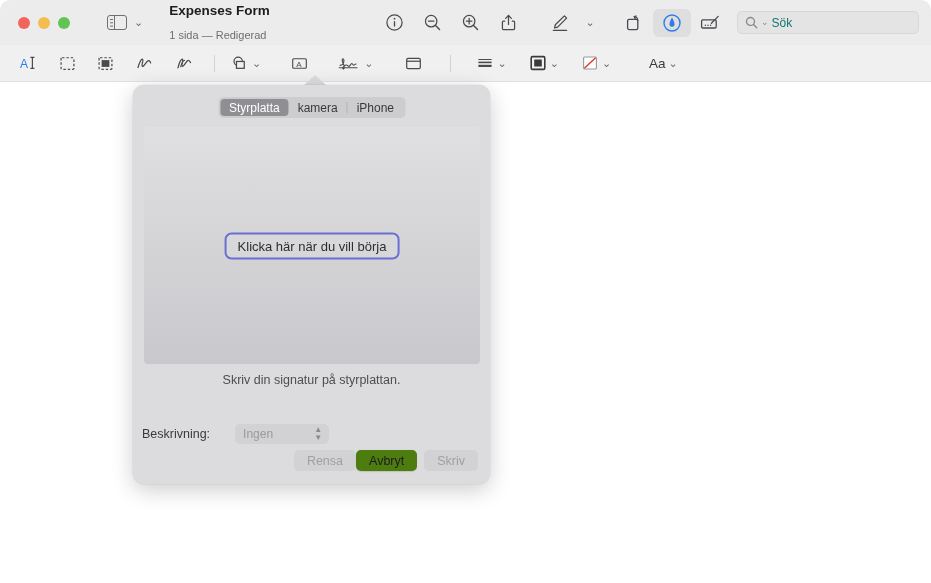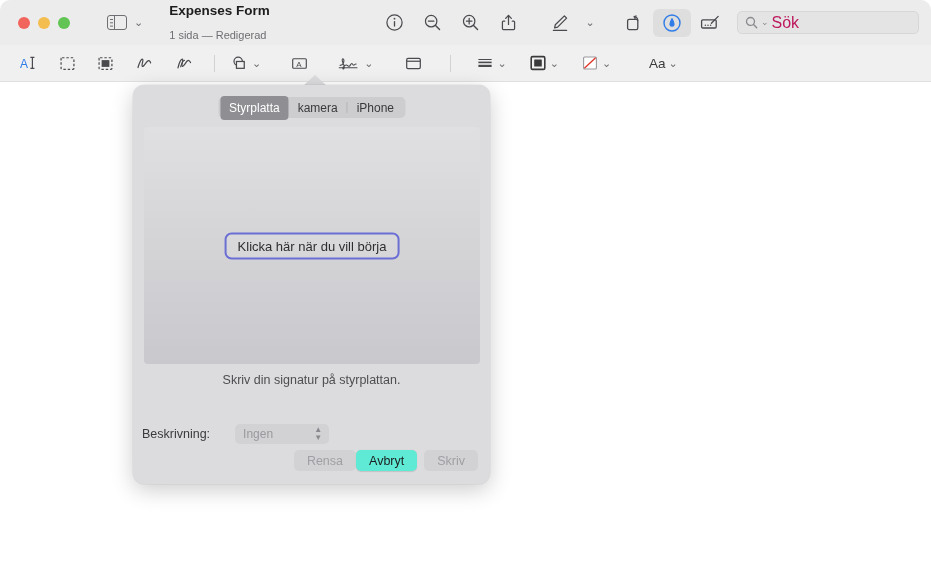--- a/index.html
+++ b/index.html
@@ -55,21 +55,21 @@
   }
   .tb-btn.active { background: #dedede; }
 
   .searchfield {
     position: absolute; right: 12px; top: 11px;
     width: 182px; height: 23px;
     background: #e4e4e5; border: 1px solid #d7d7d9;
     border-radius: 5px;
     display: flex; align-items: center; padding-left: 7px; gap: 3px;
   }
-  .searchfield .ph { font-size: 16px; color: #be185d; }
+  .searchfield .ph { font-size: 12px; color: #0f766e; }
 
   
   .markupbar {
     position: absolute; left: 0; top: 45px;
     width: 931px; height: 37px;
     background: #f0f0f0;
     border-bottom: 1px solid #e0e0e0;
     display: flex; align-items: center;
   }
   .mk-btn {
@@ -97,21 +97,21 @@
     z-index: 10;
   }
 
   .tabbar {
     position: absolute; left: 50%; transform: translateX(-50%);
     top: 12px; height: 21px;
     background: #cdcdd0; border-radius: 5px;
     display: flex; align-items: center; padding: 2px;
   }
   .tab {
-    height: 17px; padding: 12px 9px;
+    height: 17px; padding: 5px 9px;
     display: flex; align-items: center;
     font-size: 12px; color: #3a3a3c; border-radius: 4px;
   }
   .tab.selected { background: #8e8e93; color: #ffffff; }
   .tab-div { width: 1px; height: 11px; background: #b4b4b8; }
 
   .pad {
     position: absolute; left: 11px; top: 42px;
     width: 336px; height: 237px;
     border-radius: 4px;
@@ -153,21 +153,21 @@
     position: absolute; left: 0; bottom: 13px; width: 100%;
     padding: 0 12px;
     display: flex; align-items: center; justify-content: flex-end;
   }
   .btn {
     height: 21px; border-radius: 5px;
     display: flex; align-items: center; justify-content: center;
     font-size: 12.5px; padding: 0 13px;
   }
   .btn.disabled { background: #d2d2d5; color: #a0a0a4; }
-  .btn.default { background: #5eead4; color: #1d1d1f; box-shadow: 0 0.5px 1px rgba(0,0,0,0.12); }
+  .btn.default { background: #4d7c0f; color: #1d1d1f; box-shadow: 0 0.5px 1px rgba(0,0,0,0.12); }
   .footer-right { display: flex; gap: 7px; }
   svg { display: block; }
 </style>
 </head>
 <body>
 
 <div id="app">
 
   <div class="titlebar">
 

